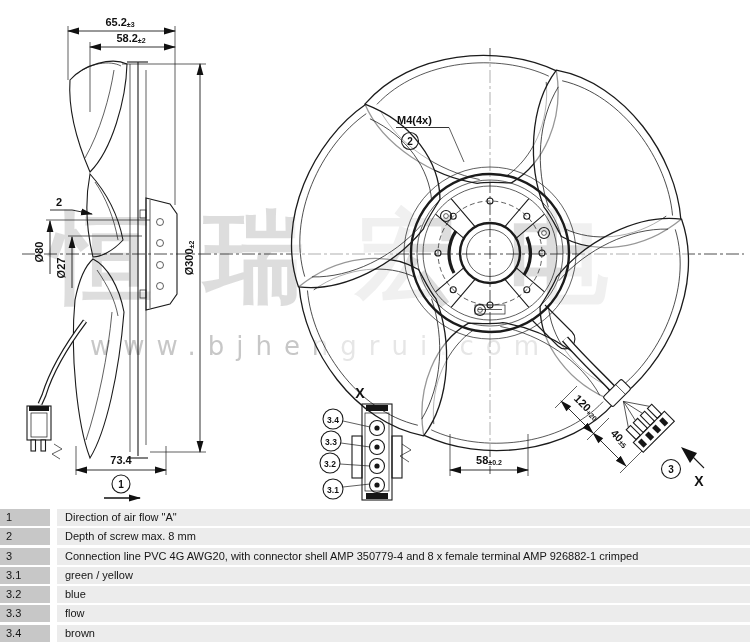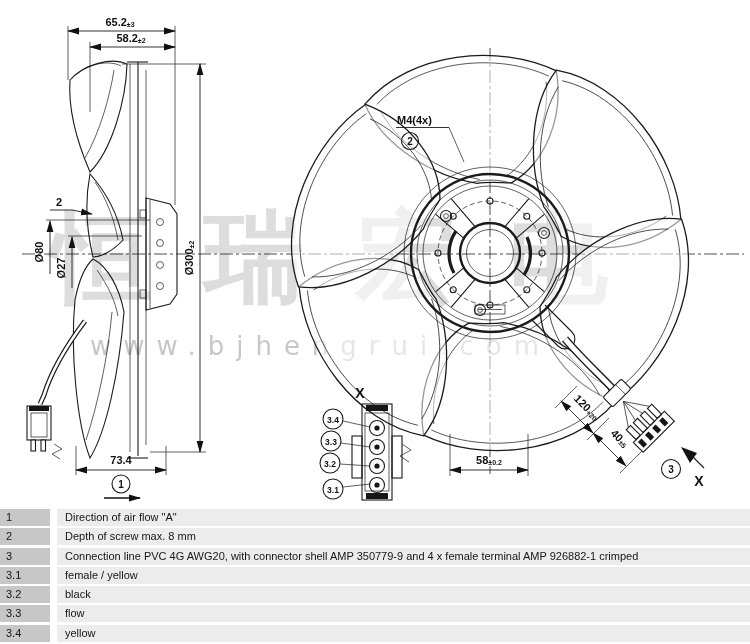--- a/index.html
+++ b/index.html
@@ -277,33 +277,33 @@
     <div class="lrow">
       <div class="lnum">1</div>
       <div class="ldesc">Direction of air flow "A"</div>
     </div>
     <div class="lrow">
       <div class="lnum">2</div>
       <div class="ldesc">Depth of screw max. 8 mm</div>
     </div>
     <div class="lrow">
       <div class="lnum">3</div>
-      <div class="ldesc">Connection line PVC 4G AWG20, with connector shell AMP 350779-9 and 4 x female terminal AMP 926882-1 crimped</div>
+      <div class="ldesc">Connection line PVC 4G AWG20, with connector shell AMP 350779-4 and 8 x female terminal AMP 926882-1 crimped</div>
     </div>
     <div class="lrow">
       <div class="lnum">3.1</div>
-      <div class="ldesc">female / yellow</div>
+      <div class="ldesc">green / yellow</div>
     </div>
     <div class="lrow">
       <div class="lnum">3.2</div>
-      <div class="ldesc">black</div>
+      <div class="ldesc">blue</div>
     </div>
     <div class="lrow">
       <div class="lnum">3.3</div>
       <div class="ldesc">flow</div>
     </div>
     <div class="lrow">
       <div class="lnum">3.4</div>
-      <div class="ldesc">yellow</div>
+      <div class="ldesc">brown</div>
     </div>
   </div>
 
 </div>
 
 </body></html>

